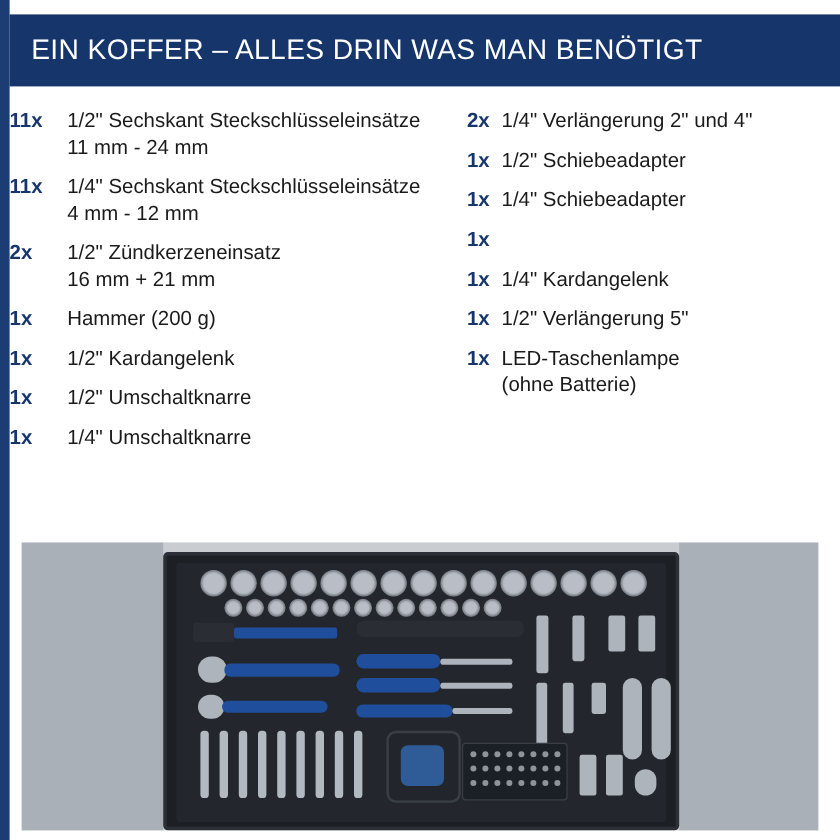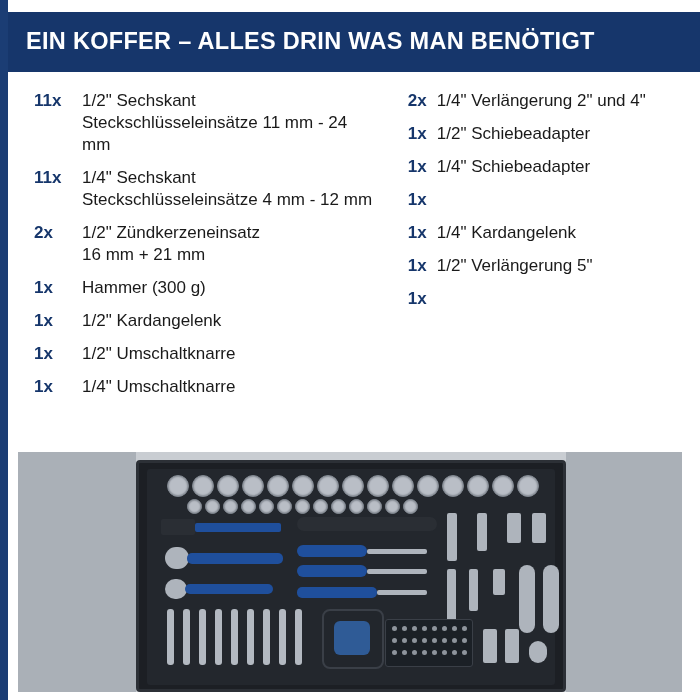--- a/index.html
+++ b/index.html
@@ -35,41 +35,40 @@
     height: 60px;
     background: #16366b;
     display: flex;
     align-items: center;
     box-sizing: border-box;
     padding-left: 18px;
   }
   .header-title {
     color: #ffffff;
     font-size: 23.5px;
-    font-weight: bold;
+    font-weight: normal;
     letter-spacing: 0.3px;
     line-height: 1;
     white-space: nowrap;
   }
   .list-area {
     position: absolute;
     left: 8px;
     top: 90px;
     width: 692px;
     height: 355px;
     display: flex;
     box-sizing: border-box;
   }
   .col {
     box-sizing: border-box;
   }
   .col-left {
     width: 348px;
     padding-left: 0;
-    margin-left: 26px;
   }
   .col-right {
     width: 332px;
     padding-left: 8px;
   }
   .item {
     display: flex;
     align-items: flex-start;
     margin-bottom: 11px;
   }
@@ -225,21 +224,21 @@
         <div class="qty qty-left-pad">11x</div>
         <div class="desc">1/4" Sechskant Steckschlüsseleinsätze 4 mm - 12 mm</div>
       </div>
       <div class="item">
         <div class="qty qty-left-pad">2x</div>
         <div class="desc">1/2" Zündkerzeneinsatz
 16 mm + 21 mm</div>
       </div>
       <div class="item">
         <div class="qty qty-left-pad">1x</div>
-        <div class="desc">Hammer (300 g)</div>
+        <div class="desc">Hammer (200 g)</div>
       </div>
       <div class="item">
         <div class="qty qty-left-pad">1x</div>
         <div class="desc">1/2" Kardangelenk</div>
       </div>
       <div class="item">
         <div class="qty qty-left-pad">1x</div>
         <div class="desc">1/2" Umschaltknarre</div>
       </div>
       <div class="item">
@@ -267,20 +266,22 @@
       <div class="item">
         <div class="qty qty-right">1x</div>
         <div class="desc">1/4" Kardangelenk</div>
       </div>
       <div class="item">
         <div class="qty qty-right">1x</div>
         <div class="desc">1/2" Verlängerung 5"</div>
       </div>
       <div class="item">
         <div class="qty qty-right">1x</div>
+        <div class="desc">LED-Taschenlampe
+(ohne Batterie)</div>
       </div>
     </div>
 
   </div>
 
   <div class="photo">
     <div class="lid"></div>
     <div class="lid2"></div>
 
     <div class="case">

